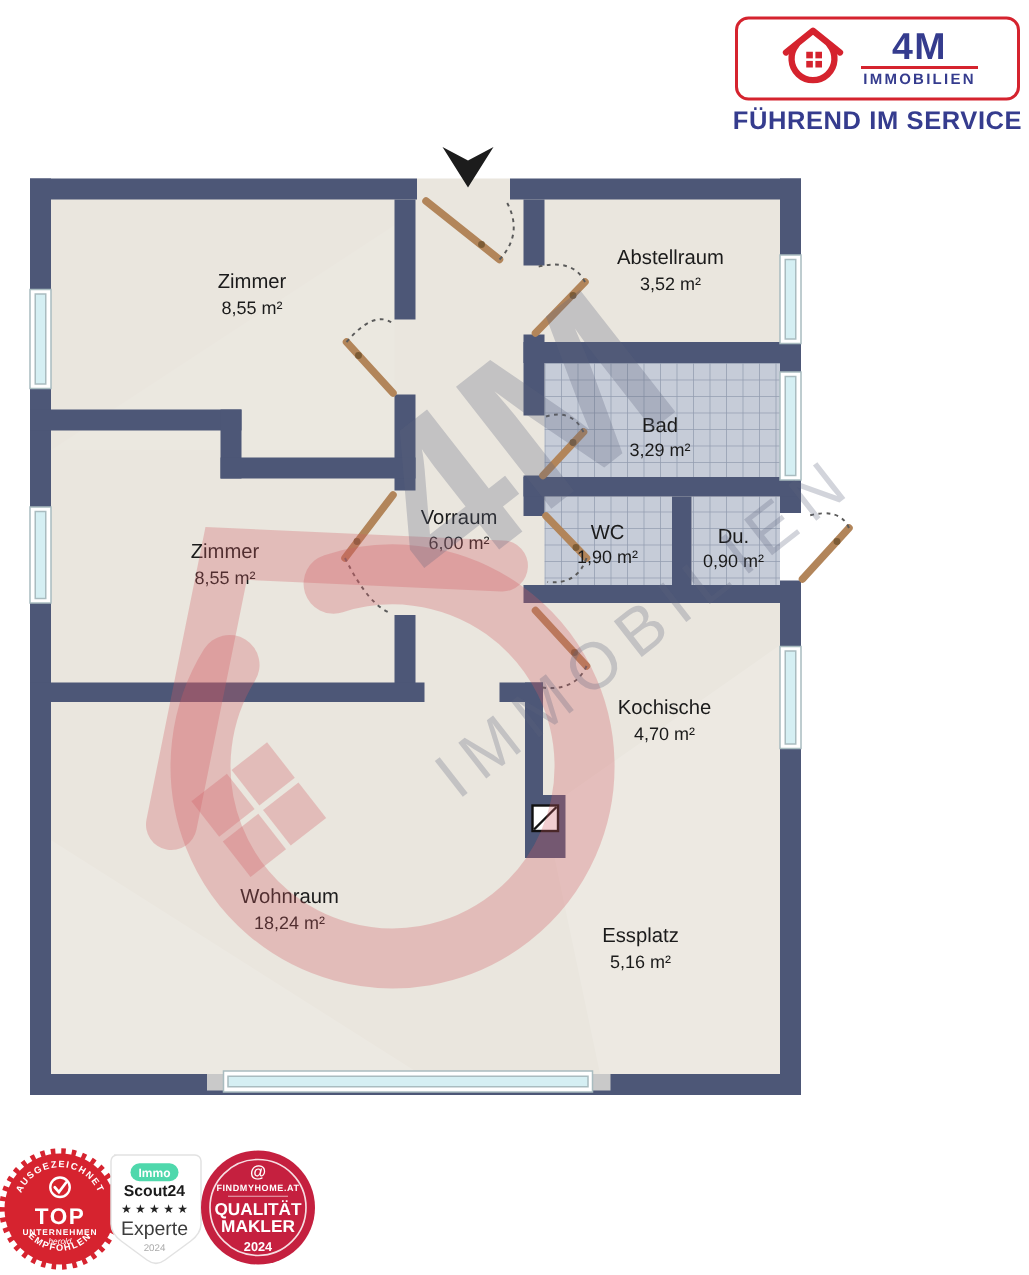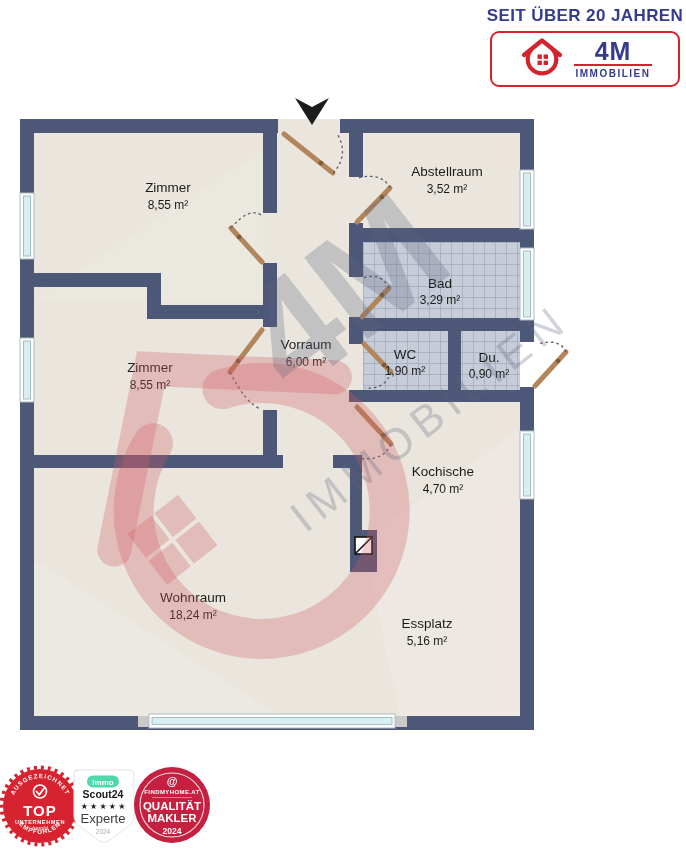--- a/index.html
+++ b/index.html
@@ -12,40 +12,40 @@
   .logo-rule{width:78px;height:2.5px;background:#d5232e;margin:1px 0 2px 0;}
   .logo-sub{color:#353c8e;font-size:10px;font-weight:bold;letter-spacing:1.5px;}
   svg text{font-family:"Liberation Sans",sans-serif;}
   .rname{font-size:13.5px;fill:#1b1b1b;}
   .rarea{font-size:12px;fill:#1b1b1b;}
 </style>
 </head>
 <body>
 
 <div class="hdr">
-  <div class="tagline">SEIT ÜBER 20 JAHREN</div>
   <div class="logo-box">
     <span>
       <svg width="48" height="42" viewBox="0 0 48 40">
         <path d="M6,18 L24,3.5 L42,18" fill="none" stroke="#d5232e" stroke-width="4.2" stroke-linecap="round" stroke-linejoin="round"></path>
         <path d="M13,13 A14.3,14.3 0 1 0 35,13" fill="none" stroke="#d5232e" stroke-width="4.2" stroke-linecap="round"></path>
         <g fill="#d5232e">
           <rect x="19.5" y="17.5" width="4.4" height="4.4"></rect>
             <rect x="25.6" y="17.5" width="4.4" height="4.4"></rect>
           <rect x="19.5" y="23.6" width="4.4" height="4.4"></rect>
             <rect x="25.6" y="23.6" width="4.4" height="4.4"></rect>
         </g>
       </svg>
     </span>
     <span class="logo-right">
       <span class="logo-4m">4M</span>
       <span class="logo-rule"></span>
       <span class="logo-sub">IMMOBILIEN</span>
     </span>
   </div>
+  <div class="tagline">FÜHREND IM SERVICE</div>
 </div>
 
 <svg width="686" height="850" viewBox="0 0 686 850" style="position:absolute;left:0;top:0;">
   <defs>
     <pattern id="tiles" width="11" height="11" patternUnits="userSpaceOnUse">
       <rect width="11" height="11" fill="#c6ccd8"></rect>
       <path d="M0,0 H11 M0,0 V11" stroke="#939cb0" stroke-width="1"></path>
     </pattern>
   </defs>
 

